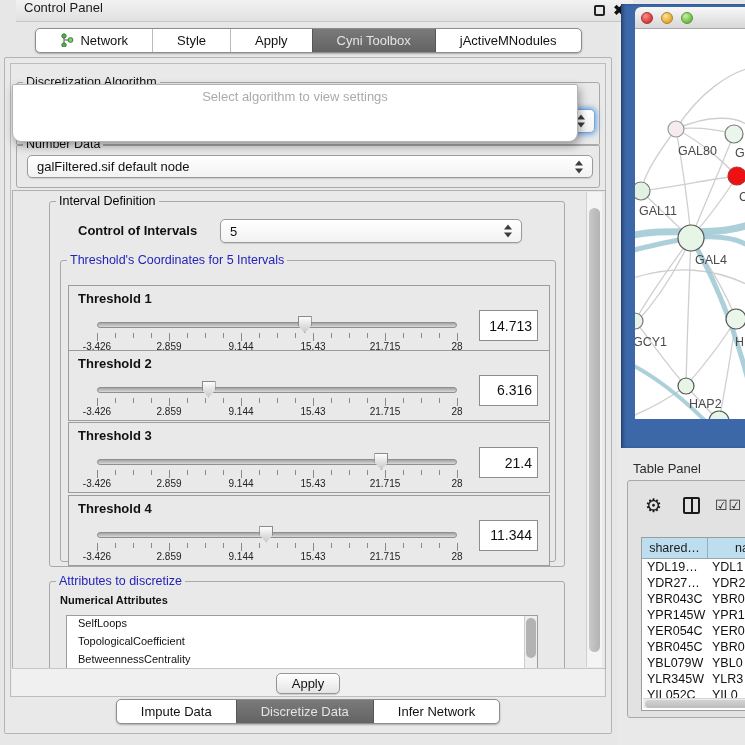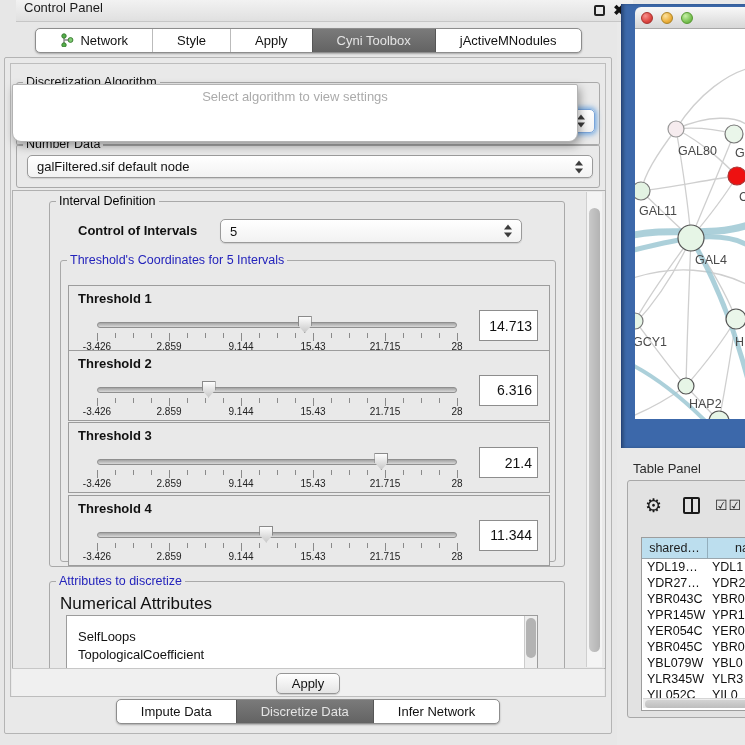--- a/index.html
+++ b/index.html
@@ -53,23 +53,23 @@
   .sliderzone{position:absolute;left:28px;right:92px;top:30px;height:38px}
   .track{position:absolute;left:0;right:0;top:6px;height:6px;border-radius:3px;background:linear-gradient(#a3a3a3,#d9d9d9);border:1px solid #8f8f8f}
   .ticks{position:absolute;left:0;right:0;top:17px;height:8px}
   .tick{position:absolute;top:0;width:1px;background:#8a8a8a}
   .ticklabels{position:absolute;left:0;right:0;top:25px;height:12px}
   .ticklabels span{position:absolute;transform:translateX(-50%);font-size:10px;font-weight:400;color:#222;white-space:nowrap}
   .thumb14{position:absolute;top:0;width:14px;height:17px;transform:translateX(-50%);background:linear-gradient(#fdfdfd,#c9c9c9);border:1px solid #8a8a8a;clip-path:polygon(0 0,100% 0,100% 55%,50% 100%,0 55%)}
   .thrvalue{position:absolute;right:11px;top:24px;width:59px;height:31px;border:1px solid #8d8d8d;background:#fff;font-family:"Liberation Sans",sans-serif;font-size:14px;text-align:right;padding-right:5px;color:#111}
 
   
-  .attrheading{position:absolute;left:10px;top:12px;font-size:17px;font-weight:normal}
+  .attrheading{position:absolute;left:10px;top:12px;font-size:11px;font-weight:bold}
   .attrlist{position:absolute;left:16px;top:33px;width:472px;height:60px;background:#fff;border:1px solid #9c9c9c;overflow:hidden}
-  .attrlist .item{font-size:13px;padding:13px 0 1px 11px;height:18px}
+  .attrlist .item{font-size:11px;padding:1px 0 1px 11px;height:18px}
   .attrlist .lsb{position:absolute;top:0;right:0;bottom:0;width:13px;background:#eee;border-left:1px solid #ccc}
   .attrlist .lsb .thumb{position:absolute;left:1px;top:2px;width:10px;height:40px;border-radius:5px;background:#b3b3b3}
 
   .applybar{position:absolute;left:1px;right:1px;bottom:0;height:28px;background:#f0f0f0;border-top:1px solid #c7c7c7}
   .applybtn{position:absolute;left:50%;top:4px;transform:translateX(-50%);width:64px;height:21px;border:1px solid #969696;border-radius:5px;background:linear-gradient(#fff,#e4e4e4);font-size:13px;text-align:center;line-height:19px;box-shadow:0 1px 1px rgba(0,0,0,.15)}
 
   .bottomtabs{position:absolute;left:0;right:0;bottom:9px;display:flex;justify-content:center}
 
   
   .netwin{position:absolute;left:621px;top:4px;width:130px;height:444px;background:#3c68aa;border-left:1px solid #24437a;box-shadow:inset 2px 0 3px rgba(0,0,0,.25)}

